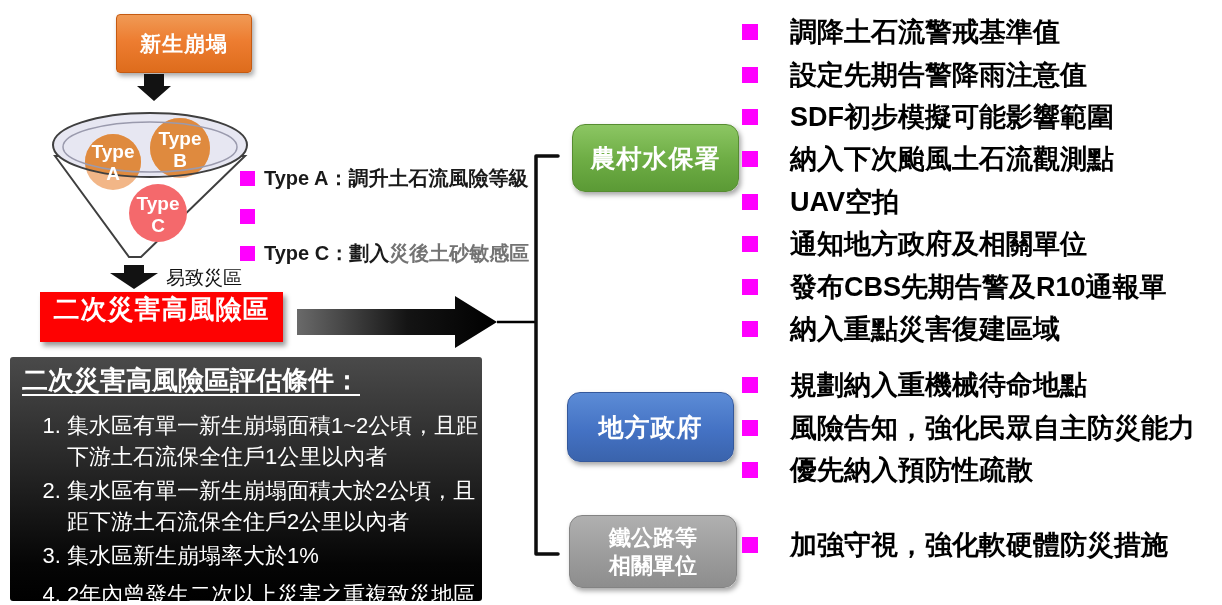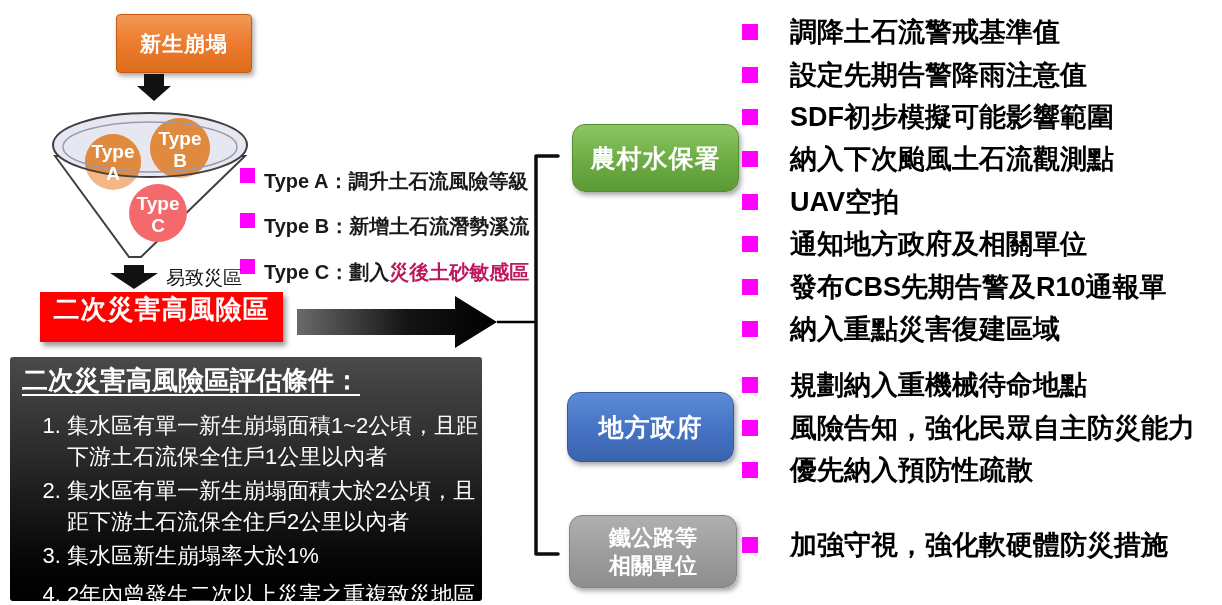--- a/index.html
+++ b/index.html
@@ -20,24 +20,24 @@
 
   
   .mini-arrow{display:block;}
 
   
   #funnel{left:45px;top:103px;}
   #funnel text{font-family:"Liberation Sans","DejaVu Sans",sans-serif;font-weight:bold;fill:#fff;}
 
   
   #type-legend{left:240px;top:160px;}
-  .legend-row{display:flex;align-items:flex-start;height:37.4px;white-space:nowrap;margin-top:8px;}
+  .legend-row{display:flex;align-items:center;height:37.4px;white-space:nowrap;}
   .legend-bullet{width:15px;height:15px;background:#FF00FF;margin-right:9px;flex:0 0 auto;}
   .legend-text{font-size:20px;font-weight:bold;color:#1a1a1a;}
-  .legend-text .hl{color:#be185d;}
+  .legend-text .hl{color:#737373;}
 
   
   #exit-label{left:166px;top:265px;font-size:19px;color:#111;}
 
   
   #risk-box{
     left:40px;top:292px;width:243px;height:50px;background:#FE0202;
     box-shadow:3px 4px 5px rgba(0,0,0,.4);
     display:flex;align-items:flex-start;justify-content:center;
     color:#fff;font-weight:bold;font-size:26px;letter-spacing:1px;
@@ -129,21 +129,20 @@
     <text x="113" y="129" font-size="19" text-anchor="middle">C</text>
   </svg>
 
   <div id="type-legend" class="abs">
     <div class="legend-row">
       <span class="legend-bullet"></span>
       <span class="legend-text"><span>Type A</span><span>：</span><span>調升土石流風險等級</span><span class="hl"></span></span>
     </div>
     <div class="legend-row">
       <span class="legend-bullet"></span>
-      <span class="legend-text"><span>Type B</span><span>：</span><span>新增土石流潛勢溪流</span><span class="hl"></span></span>
     </div>
     <div class="legend-row">
       <span class="legend-bullet"></span>
       <span class="legend-text"><span>Type C</span><span>：</span><span>劃入</span><span class="hl">災後土砂敏感區</span></span>
     </div>
   </div>
 
   <svg class="abs mini-arrow" style="left:110px;top:265px;" width="48" height="24" viewBox="0 0 48 24">
     <path d="M14,0 h20 v8 h14 L24,24 L0,8 h14 Z" fill="#121212"></path>
   </svg>

